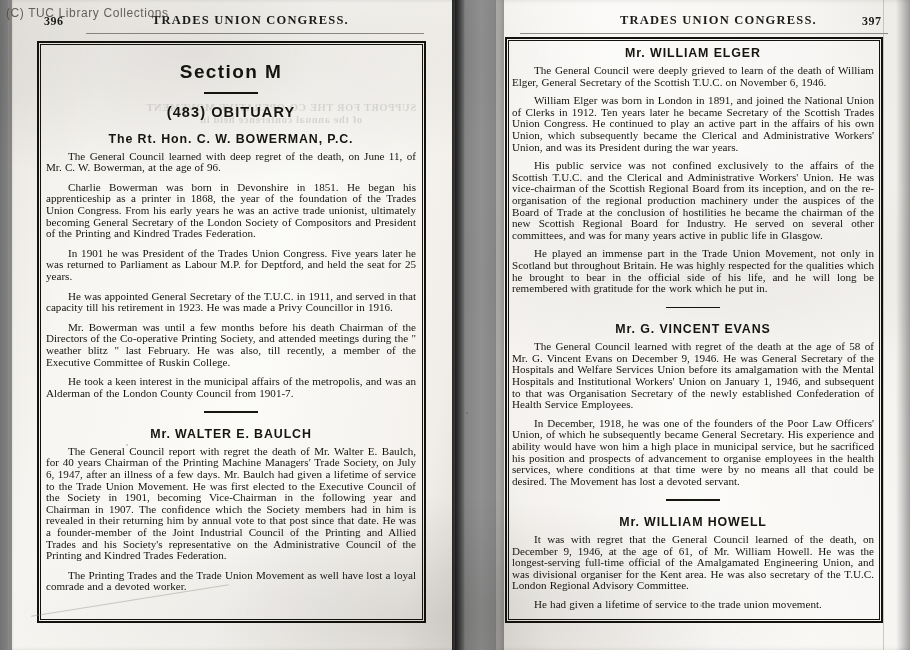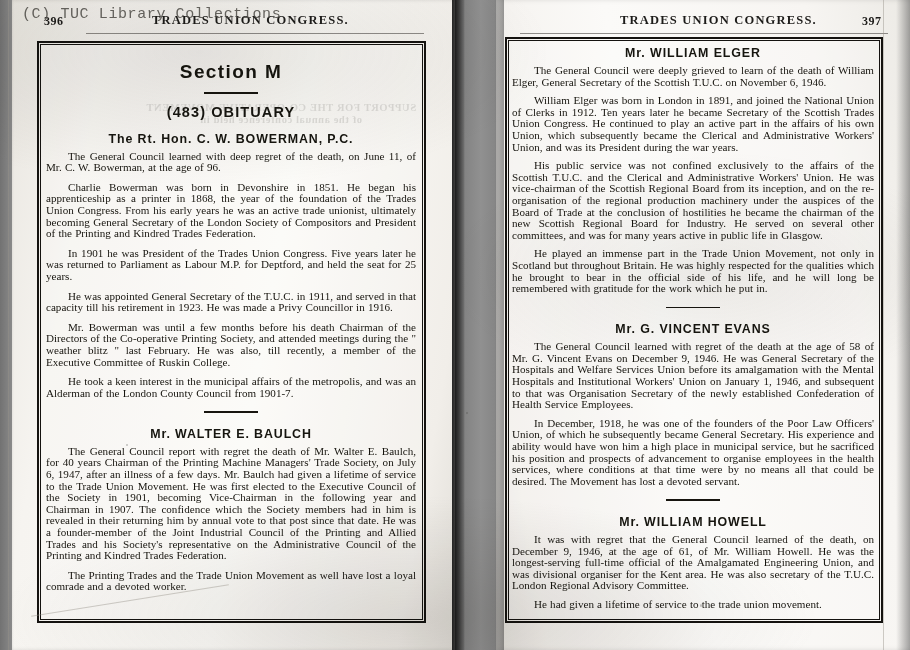--- a/index.html
+++ b/index.html
@@ -195,24 +195,24 @@
     transform: scaleX(-1);
     font-family: "Liberation Serif", serif;
     text-align: center;
     white-space: nowrap;
   }
   .bleed-1 { left: 60px;  top: 52px;  width: 350px; }
   .bleed-2 { left: 60px;  top: 64px;  width: 350px; }
 
   .watermark {
     position: absolute;
-    left: 22px;
+    left: 6px;
     top: 6px;
-    font-family: Liberation Mono, monospace;
-    font-size: 15px;
+    font-family: Liberation Sans, sans-serif;
+    font-size: 12px;
     letter-spacing: .6px;
     color: #4c4a45;
     opacity: .85;
     white-space: nowrap;
   }
 
   .scan-speck {
     position: absolute;
     pointer-events: none;
     background: rgba(60,58,52,.30);

